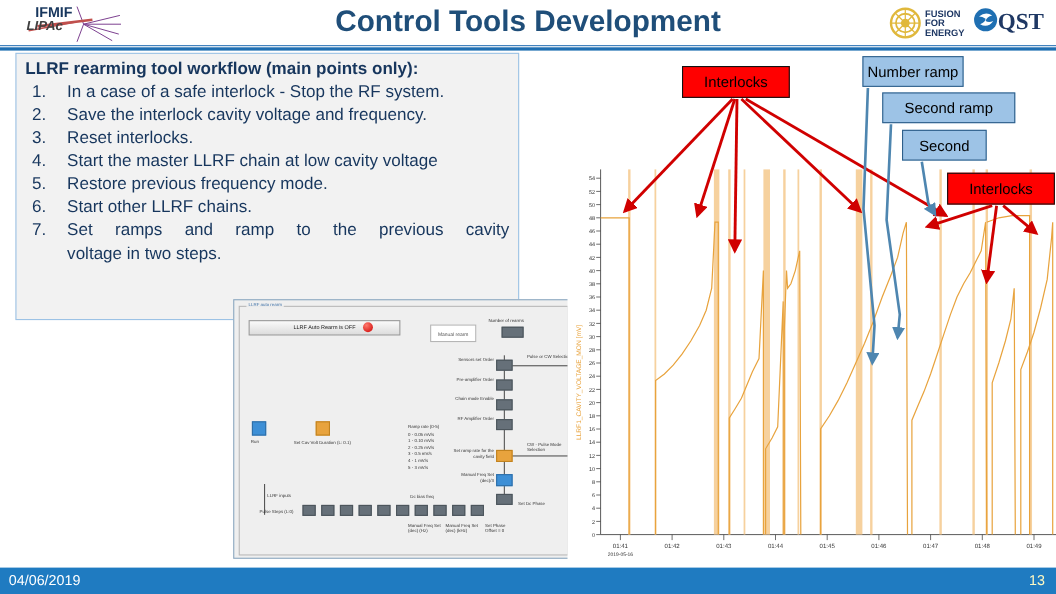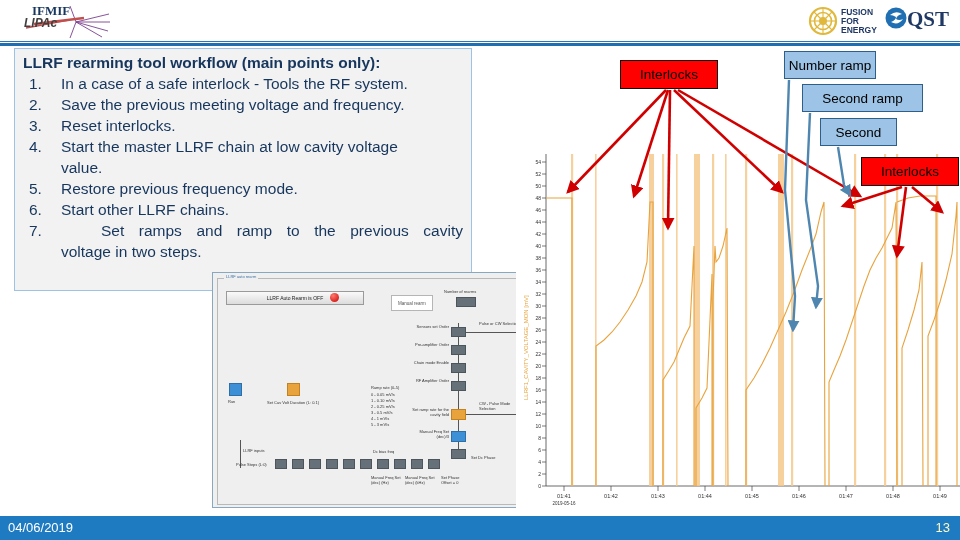--- a/index.html
+++ b/index.html
@@ -16,41 +16,41 @@
     position:absolute; left:180px; top:4px; width:600px;
     text-align:center;
     font-size:27px; font-weight:bold; color:#1F4E79;
     letter-spacing:0px; white-space:nowrap;
   }
   #header-rule { position:absolute; left:0; top:43px; width:960px; height:3px; background:#1F6FB2; }
   #header-rule2 { position:absolute; left:0; top:41px; width:960px; height:1px; background:#2E75B6; }
 
   
   #logo-ifmif { position:absolute; left:14px; top:2px; width:100px; height:40px; }
-  #logo-ifmif .t1 { position:absolute; left:18px; top:1px; font-size:13px; font-weight:bold; color:#17365D; font-family:Liberation Serif, serif; }
+  #logo-ifmif .t1 { position:absolute; left:18px; top:1px; font-size:13px; font-weight:bold; color:#17365D; font-family:Liberation Sans, sans-serif; }
   #logo-ifmif .t2 { position:absolute; left:10px; top:14px; font-size:12px; font-weight:bold; color:#404040; font-style:italic; }
   #logo-ifmif svg { position:absolute; left:0; top:0; }
 
   
   #logo-f4e { position:absolute; left:808px; top:6px; width:90px; height:32px; }
   #logo-f4e .ftext { position:absolute; left:33px; top:2px; font-size:8.5px; font-weight:bold; color:#1F3864; line-height:9px; }
   #logo-qst { position:absolute; left:885px; top:5px; width:70px; height:32px; }
   #logo-qst .qtext { position:absolute; left:22px; top:2px; font-size:21px; font-weight:bold; color:#1F3864; font-family:"Liberation Serif", serif; }
 
   
   #textbox {
     position:absolute; left:14px; top:48px; width:458px; height:243px;
     background:#F2F2F2; border:1px solid #9CC2E5;
     padding:5px 8px 0 8px;
   }
   #tb-title { font-size:15.5px; font-weight:bold; color:#17365D; margin-bottom:1px; }
   .tb-item { display:flex; font-size:15.5px; color:#17365D; line-height:21px; }
   .tb-num { width:38px; flex:0 0 38px; padding-left:6px; }
   .tb-txt { flex:1; }
-  .tb-txt.just { text-align:justify; text-align-last:justify;margin-left:40px; }
+  .tb-txt.just { text-align:justify; text-align-last:justify; }
   .tb-cont { padding-left:38px; font-size:15.5px; color:#17365D; line-height:21px; }
 
   
   #panel {
     position:absolute; left:212px; top:272px; width:308px; height:236px;
     background:#EFEFEF; border:1px solid #8aa7c0;
     overflow:hidden;
   }
   #panel .grp { position:absolute; left:4px; top:5px; width:300px; height:227px; border:1px solid #b9b9b9; }
   #panel .grp-label { position:absolute; left:6px; top:-5px; font-size:4px; color:#3a6ea5; background:#EFEFEF; padding:0 2px; }
@@ -108,20 +108,21 @@
         <path d="M62 20 L94 29"></path>
         <path d="M62 20 L88 35"></path>
       </g>
       <path d="M20 22 L70 16" stroke="#C0504D" stroke-width="2.4" fill="none"></path>
       <path d="M12 26 L55 18" stroke="#C0504D" stroke-width="1.4" fill="none"></path>
     </svg>
     <span class="t1">IFMIF</span>
     <span class="t2">LIPAc</span>
   </div>
 
+  <div id="title">Control Tools Development</div>
 
   <div id="logo-f4e">
     <svg width="30" height="30" viewBox="0 0 30 30">
       <circle cx="15" cy="15" r="13" fill="none" stroke="#E0B83C" stroke-width="2.2"></circle>
       <circle cx="15" cy="15" r="8.5" fill="none" stroke="#E0B83C" stroke-width="1.6"></circle>
       <circle cx="15" cy="15" r="4" fill="#E0B83C"></circle>
       <g stroke="#E0B83C" stroke-width="1.1">
         <line x1="15" y1="2" x2="15" y2="28"></line>
           <line x1="2" y1="15" x2="28" y2="15"></line>
         <line x1="6" y1="6" x2="24" y2="24"></line>
@@ -145,35 +146,34 @@
 
   <div id="header-rule2"></div>
   <div id="header-rule"></div>
 </div>
 
 <div id="textbox">
   <div id="tb-title">LLRF rearming tool workflow (main points only):</div>
 
   <div class="tb-item">
     <span class="tb-num">1.</span>
-    <span class="tb-txt">In a case of a safe interlock - Tools the RF system.</span>
+    <span class="tb-txt">In a case of a safe interlock - Stop the RF system.</span>
   </div>
   <div class="tb-item">
     <span class="tb-num">2.</span>
-    <span class="tb-txt">Save the previous meeting voltage and frequency.</span>
+    <span class="tb-txt">Save the interlock cavity voltage and frequency.</span>
   </div>
   <div class="tb-item">
     <span class="tb-num">3.</span>
     <span class="tb-txt">Reset interlocks.</span>
   </div>
   <div class="tb-item">
     <span class="tb-num">4.</span>
     <span class="tb-txt">Start the master LLRF chain at low cavity voltage</span>
   </div>
-  <div class="tb-cont">value.</div>
   <div class="tb-item">
     <span class="tb-num">5.</span>
     <span class="tb-txt">Restore previous frequency mode.</span>
   </div>
   <div class="tb-item">
     <span class="tb-num">6.</span>
     <span class="tb-txt">Start other LLRF chains.</span>
   </div>
   <div class="tb-item">
     <span class="tb-num">7.</span>

